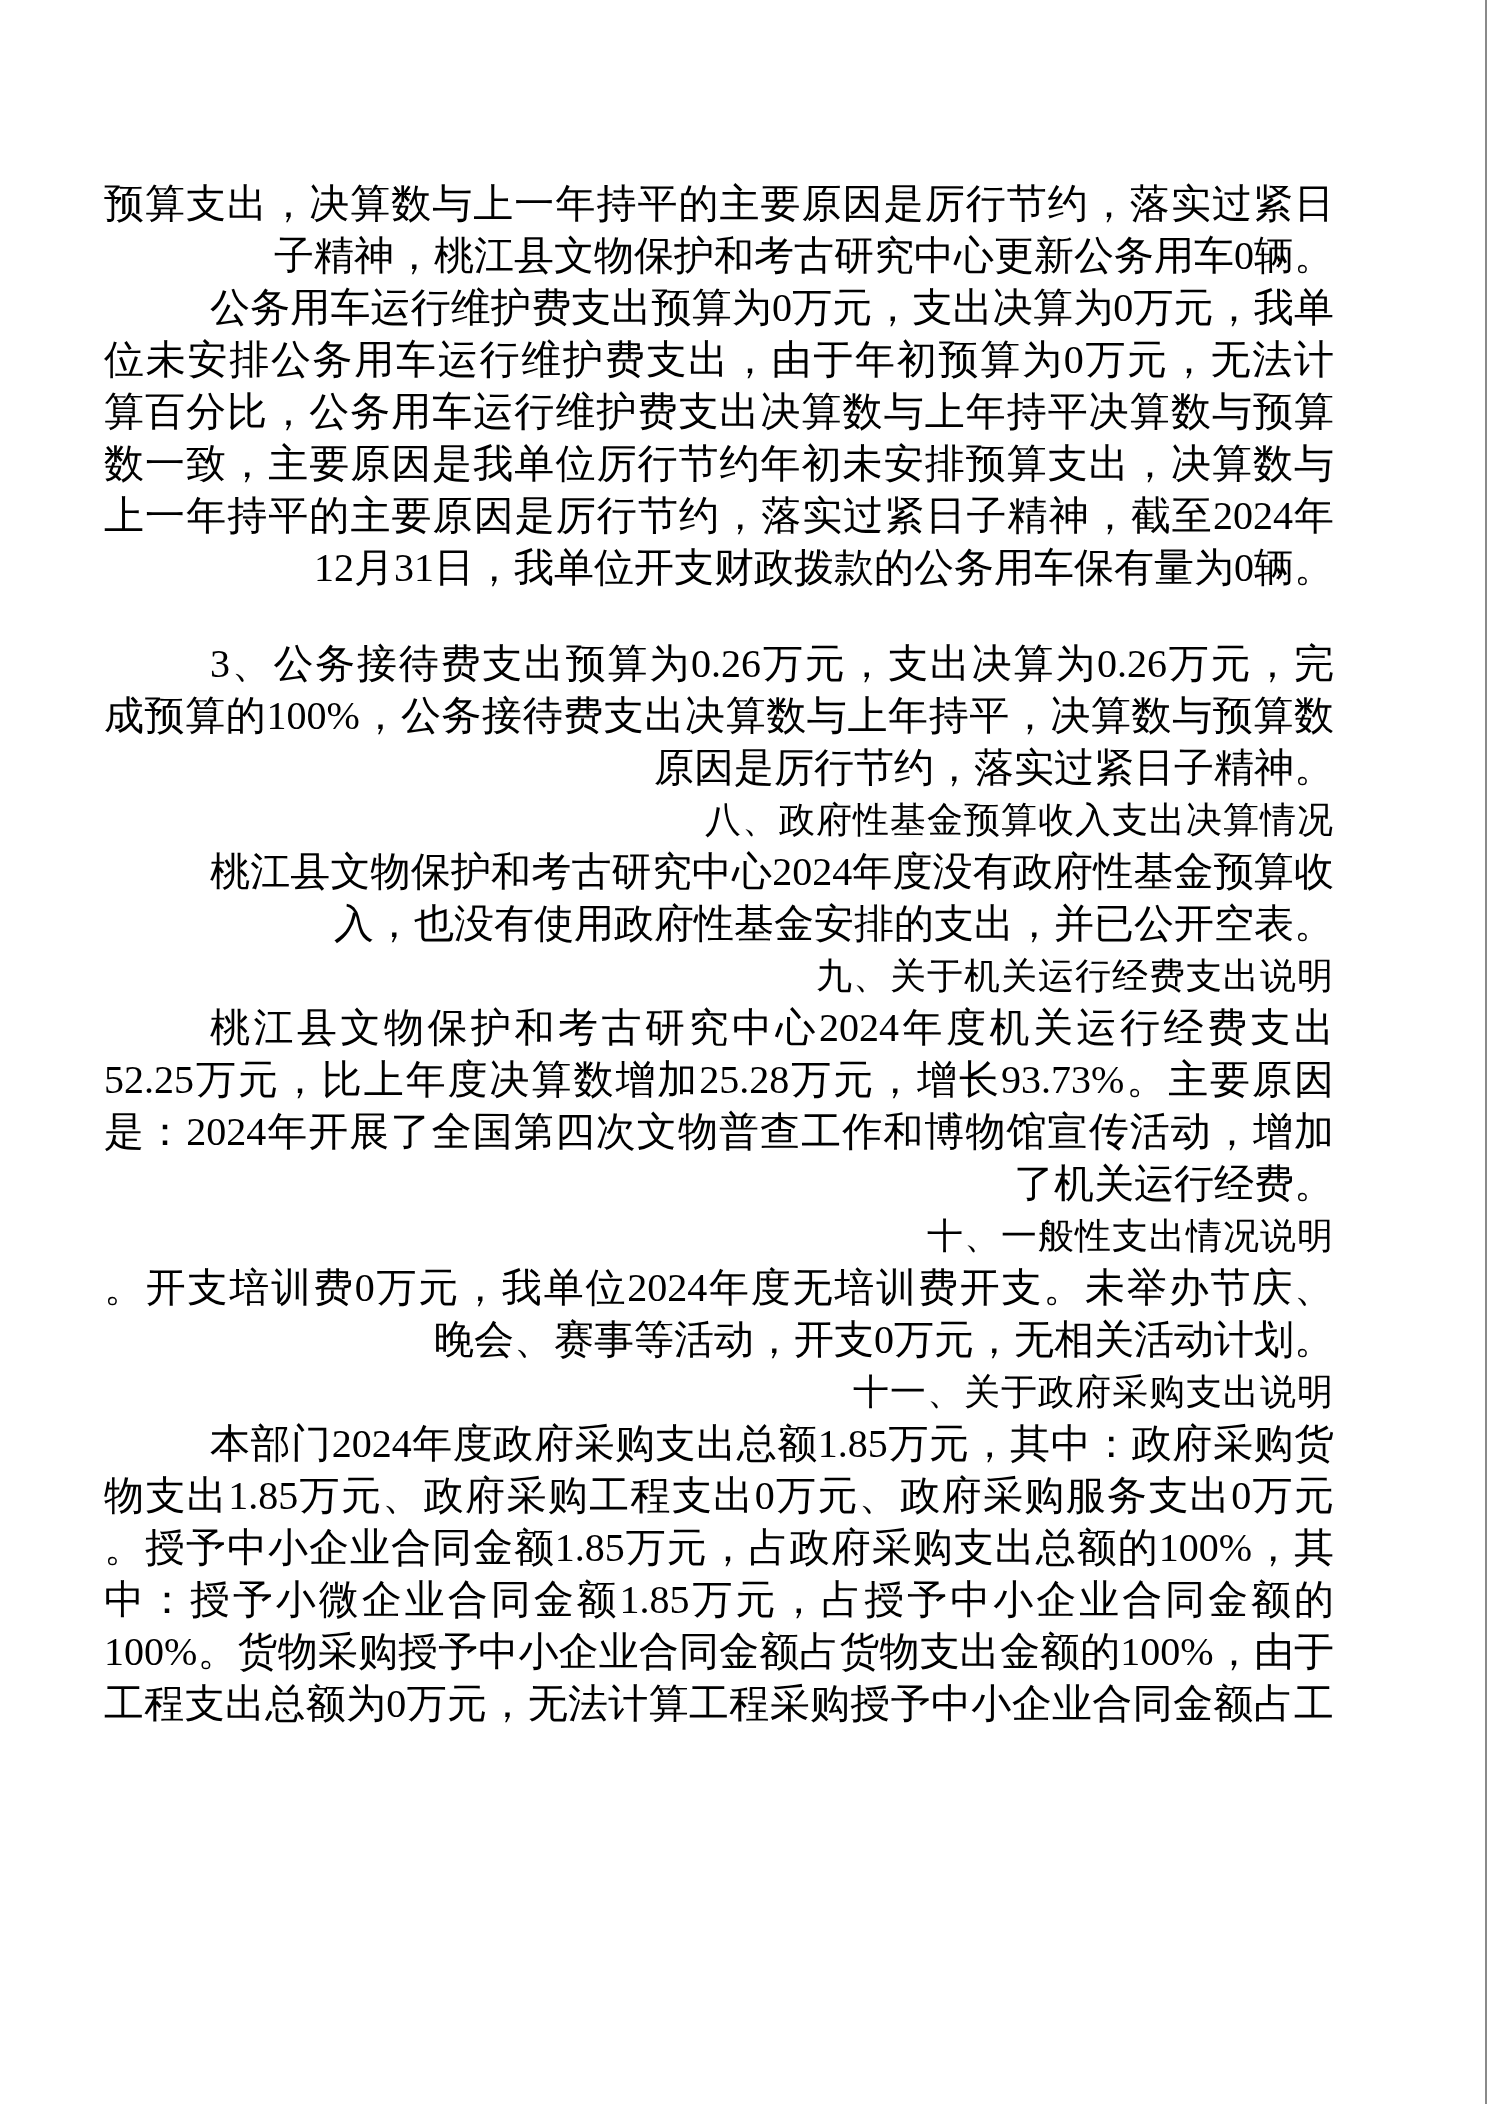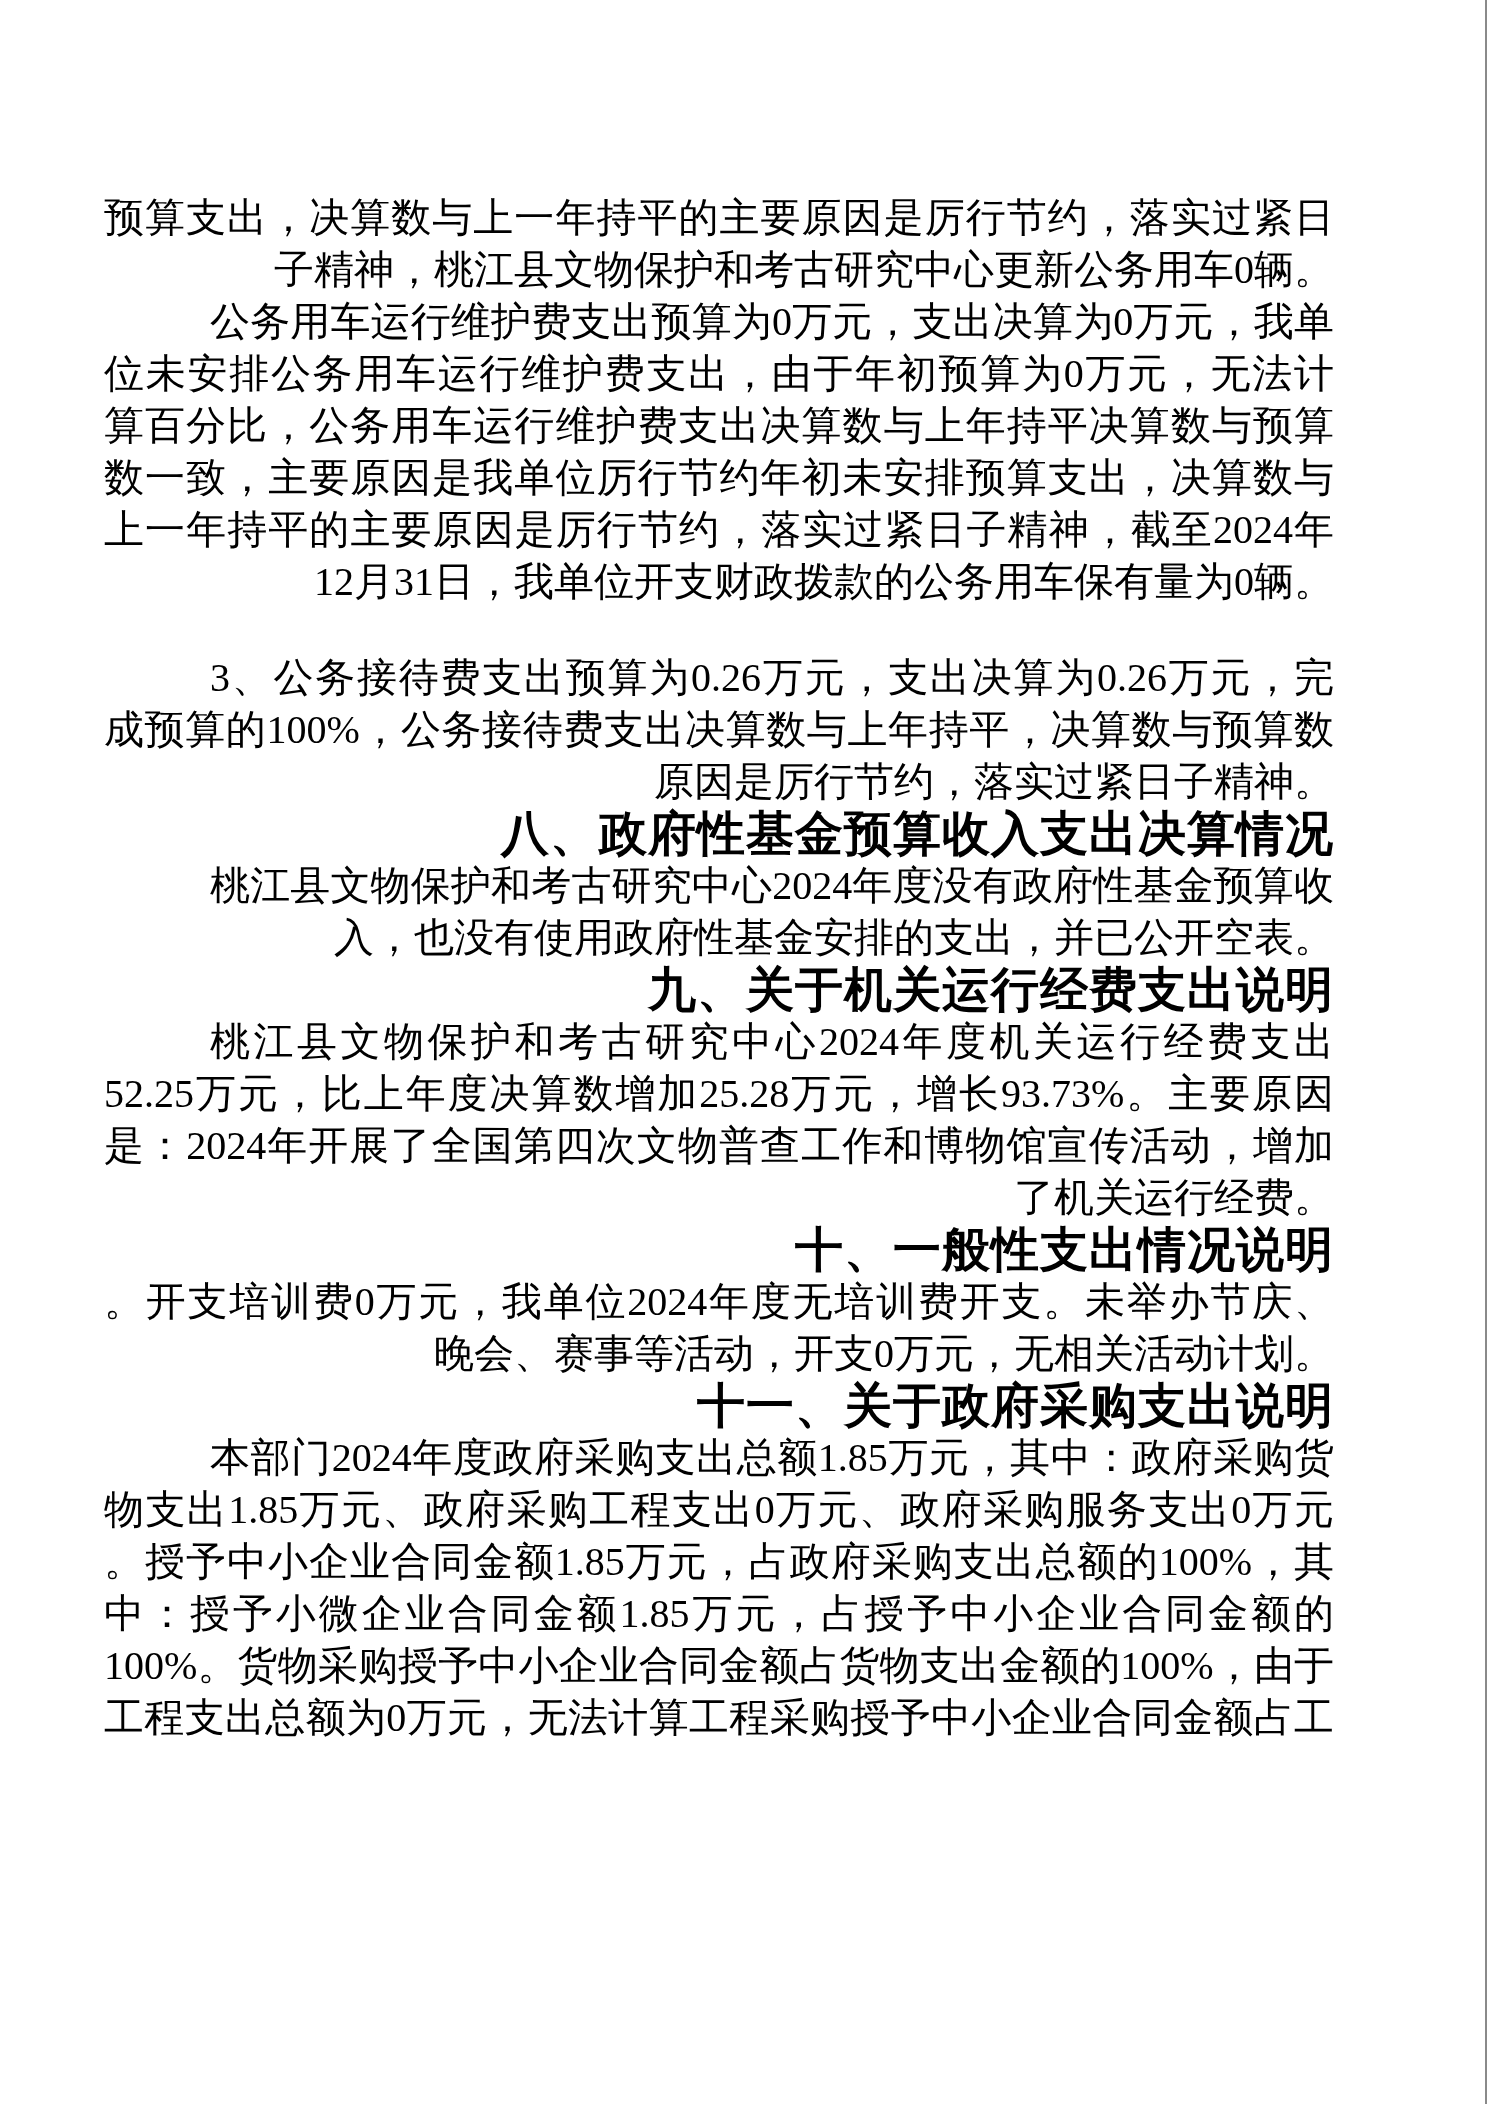--- a/index.html
+++ b/index.html
@@ -20,21 +20,21 @@
     position: absolute;
     top: 0;
     right: 1px;
     width: 2px;
     height: 2104px;
     background: var(--edge-color, #8a8a8a);
   }
   .doc-content {
     position: absolute;
     left: 104px;
-    top: 192px;
+    top: 178px;
     width: 1230px;
   }
   .line {
     font-size: 40px;
     line-height: 52px;
     text-align: right;
     white-space: normal;
     word-break: break-all;
     line-break: anywhere;
   }
@@ -44,22 +44,22 @@
     text-justify: inter-character;
   }
   .line.indent {
     padding-left: 106px;
   }
   .line.indent.fill {
     
   }
   .line.heading {
     font-family: "Liberation Sans", "DejaVu Sans", sans-serif;
-    font-weight: 700;
-    font-size: 48px;
+    font-weight: 400;
+    font-size: 36px;
     line-height: 52px;
     letter-spacing: 1px;
   }
   .spacer {
     height: 44px;
   }
 </style>
 </head>
 <body>
 

